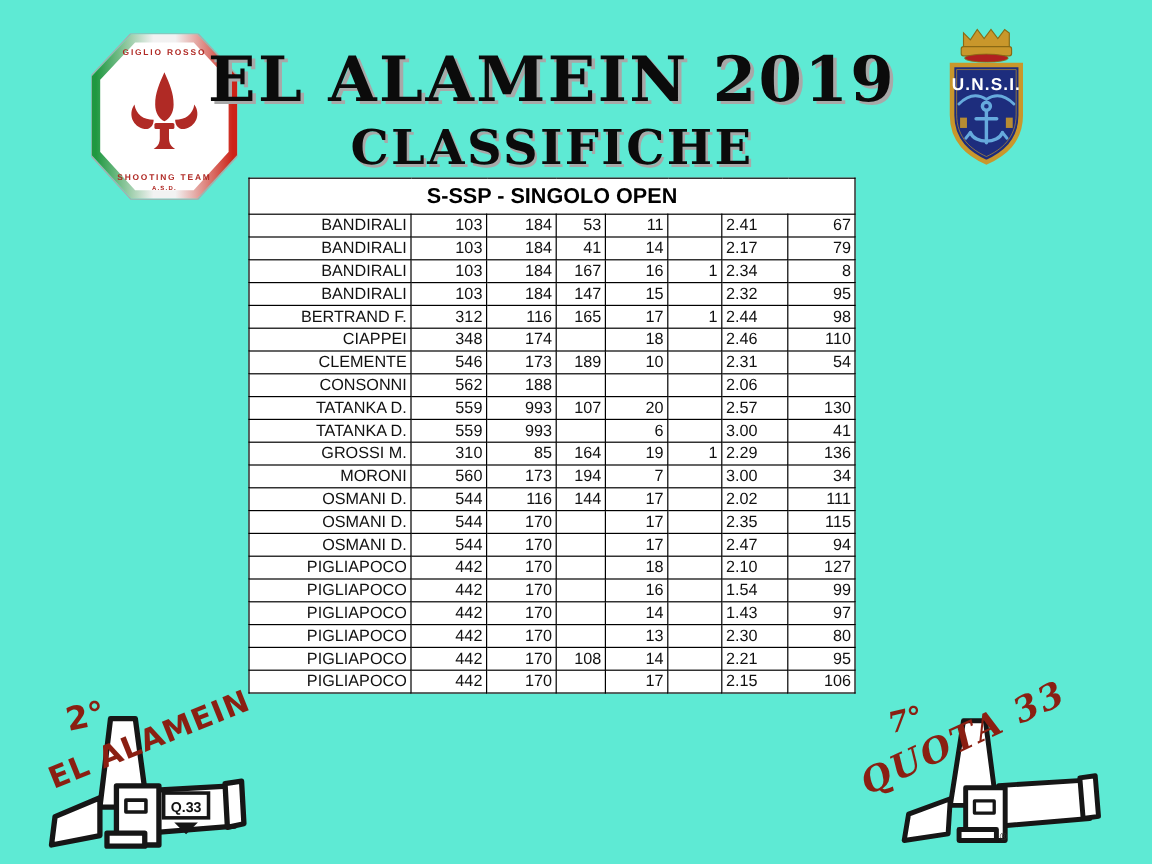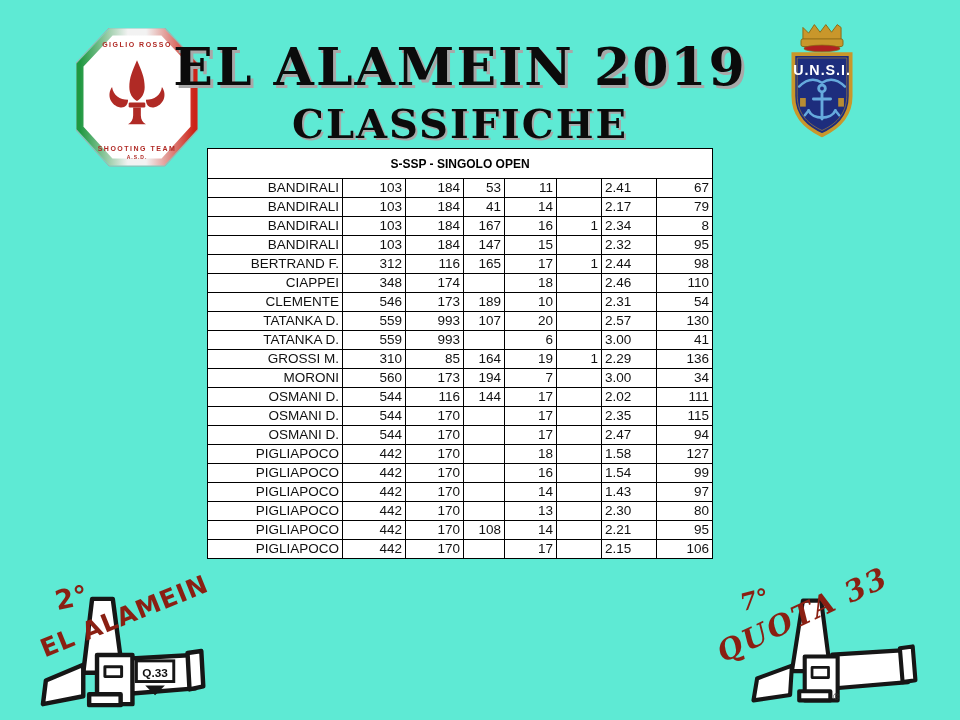--- a/index.html
+++ b/index.html
@@ -10,21 +10,21 @@
   .title{position:absolute;top:36px;left:150px;width:620px;text-align:center;
          font-family:"DejaVu Serif",serif;font-weight:bold;font-size:52px;
          letter-spacing:2px;color:#0b0b0b;text-shadow:3px 3px 0 #a8a8a8;white-space:nowrap;}
   .subtitle{position:absolute;top:100px;left:150px;width:620px;text-align:center;
          font-family:"DejaVu Serif",serif;font-weight:bold;font-size:40px;
          letter-spacing:2px;color:#0b0b0b;text-shadow:2px 2px 0 #a8a8a8;}
 
   
   table.results{position:absolute;left:207px;top:148px;width:505px;
          border-collapse:collapse;table-layout:fixed;background:#fff;}
-  table.results th{border:1px solid #000;height:29px;font-size:12px;font-weight:bold;
+  table.results th{border:1px solid #000;height:29px;font-size:18px;font-weight:bold;
          text-align:center;padding:0;font-family:"Liberation Sans",sans-serif;margin-top:23px;}
   table.results td{border:1px solid #000;height:18px;line-height:18px;font-size:13.5px;
          padding:0 3px;white-space:nowrap;overflow:hidden;color:#111;}
   table.results td.c0{text-align:right;}
   table.results td.c1,table.results td.c2,table.results td.c3,
   table.results td.c4,table.results td.c5,table.results td.c7{text-align:right;}
   table.results td.c6{text-align:left;}
 
   
   .logo-left{position:absolute;left:76px;top:28px;width:122px;height:145px;}
@@ -202,20 +202,30 @@
           <td class="c0">CLEMENTE</td>
           <td class="c1">546</td>
           <td class="c2">173</td>
           <td class="c3">189</td>
           <td class="c4">10</td>
           <td class="c5"></td>
           <td class="c6">2.31</td>
           <td class="c7">54</td>
         </tr>
         <tr>
+          <td class="c0">CONSONNI</td>
+          <td class="c1">562</td>
+          <td class="c2">188</td>
+          <td class="c3"></td>
+          <td class="c4"></td>
+          <td class="c5"></td>
+          <td class="c6">2.06</td>
+          <td class="c7"></td>
+        </tr>
+        <tr>
           <td class="c0">TATANKA D.</td>
           <td class="c1">559</td>
           <td class="c2">993</td>
           <td class="c3">107</td>
           <td class="c4">20</td>
           <td class="c5"></td>
           <td class="c6">2.57</td>
           <td class="c7">130</td>
         </tr>
         <tr>
@@ -278,21 +288,21 @@
           <td class="c6">2.47</td>
           <td class="c7">94</td>
         </tr>
         <tr>
           <td class="c0">PIGLIAPOCO</td>
           <td class="c1">442</td>
           <td class="c2">170</td>
           <td class="c3"></td>
           <td class="c4">18</td>
           <td class="c5"></td>
-          <td class="c6">1.58</td>
+          <td class="c6">2.10</td>
           <td class="c7">127</td>
         </tr>
         <tr>
           <td class="c0">PIGLIAPOCO</td>
           <td class="c1">442</td>
           <td class="c2">170</td>
           <td class="c3"></td>
           <td class="c4">16</td>
           <td class="c5"></td>
           <td class="c6">1.54</td>

